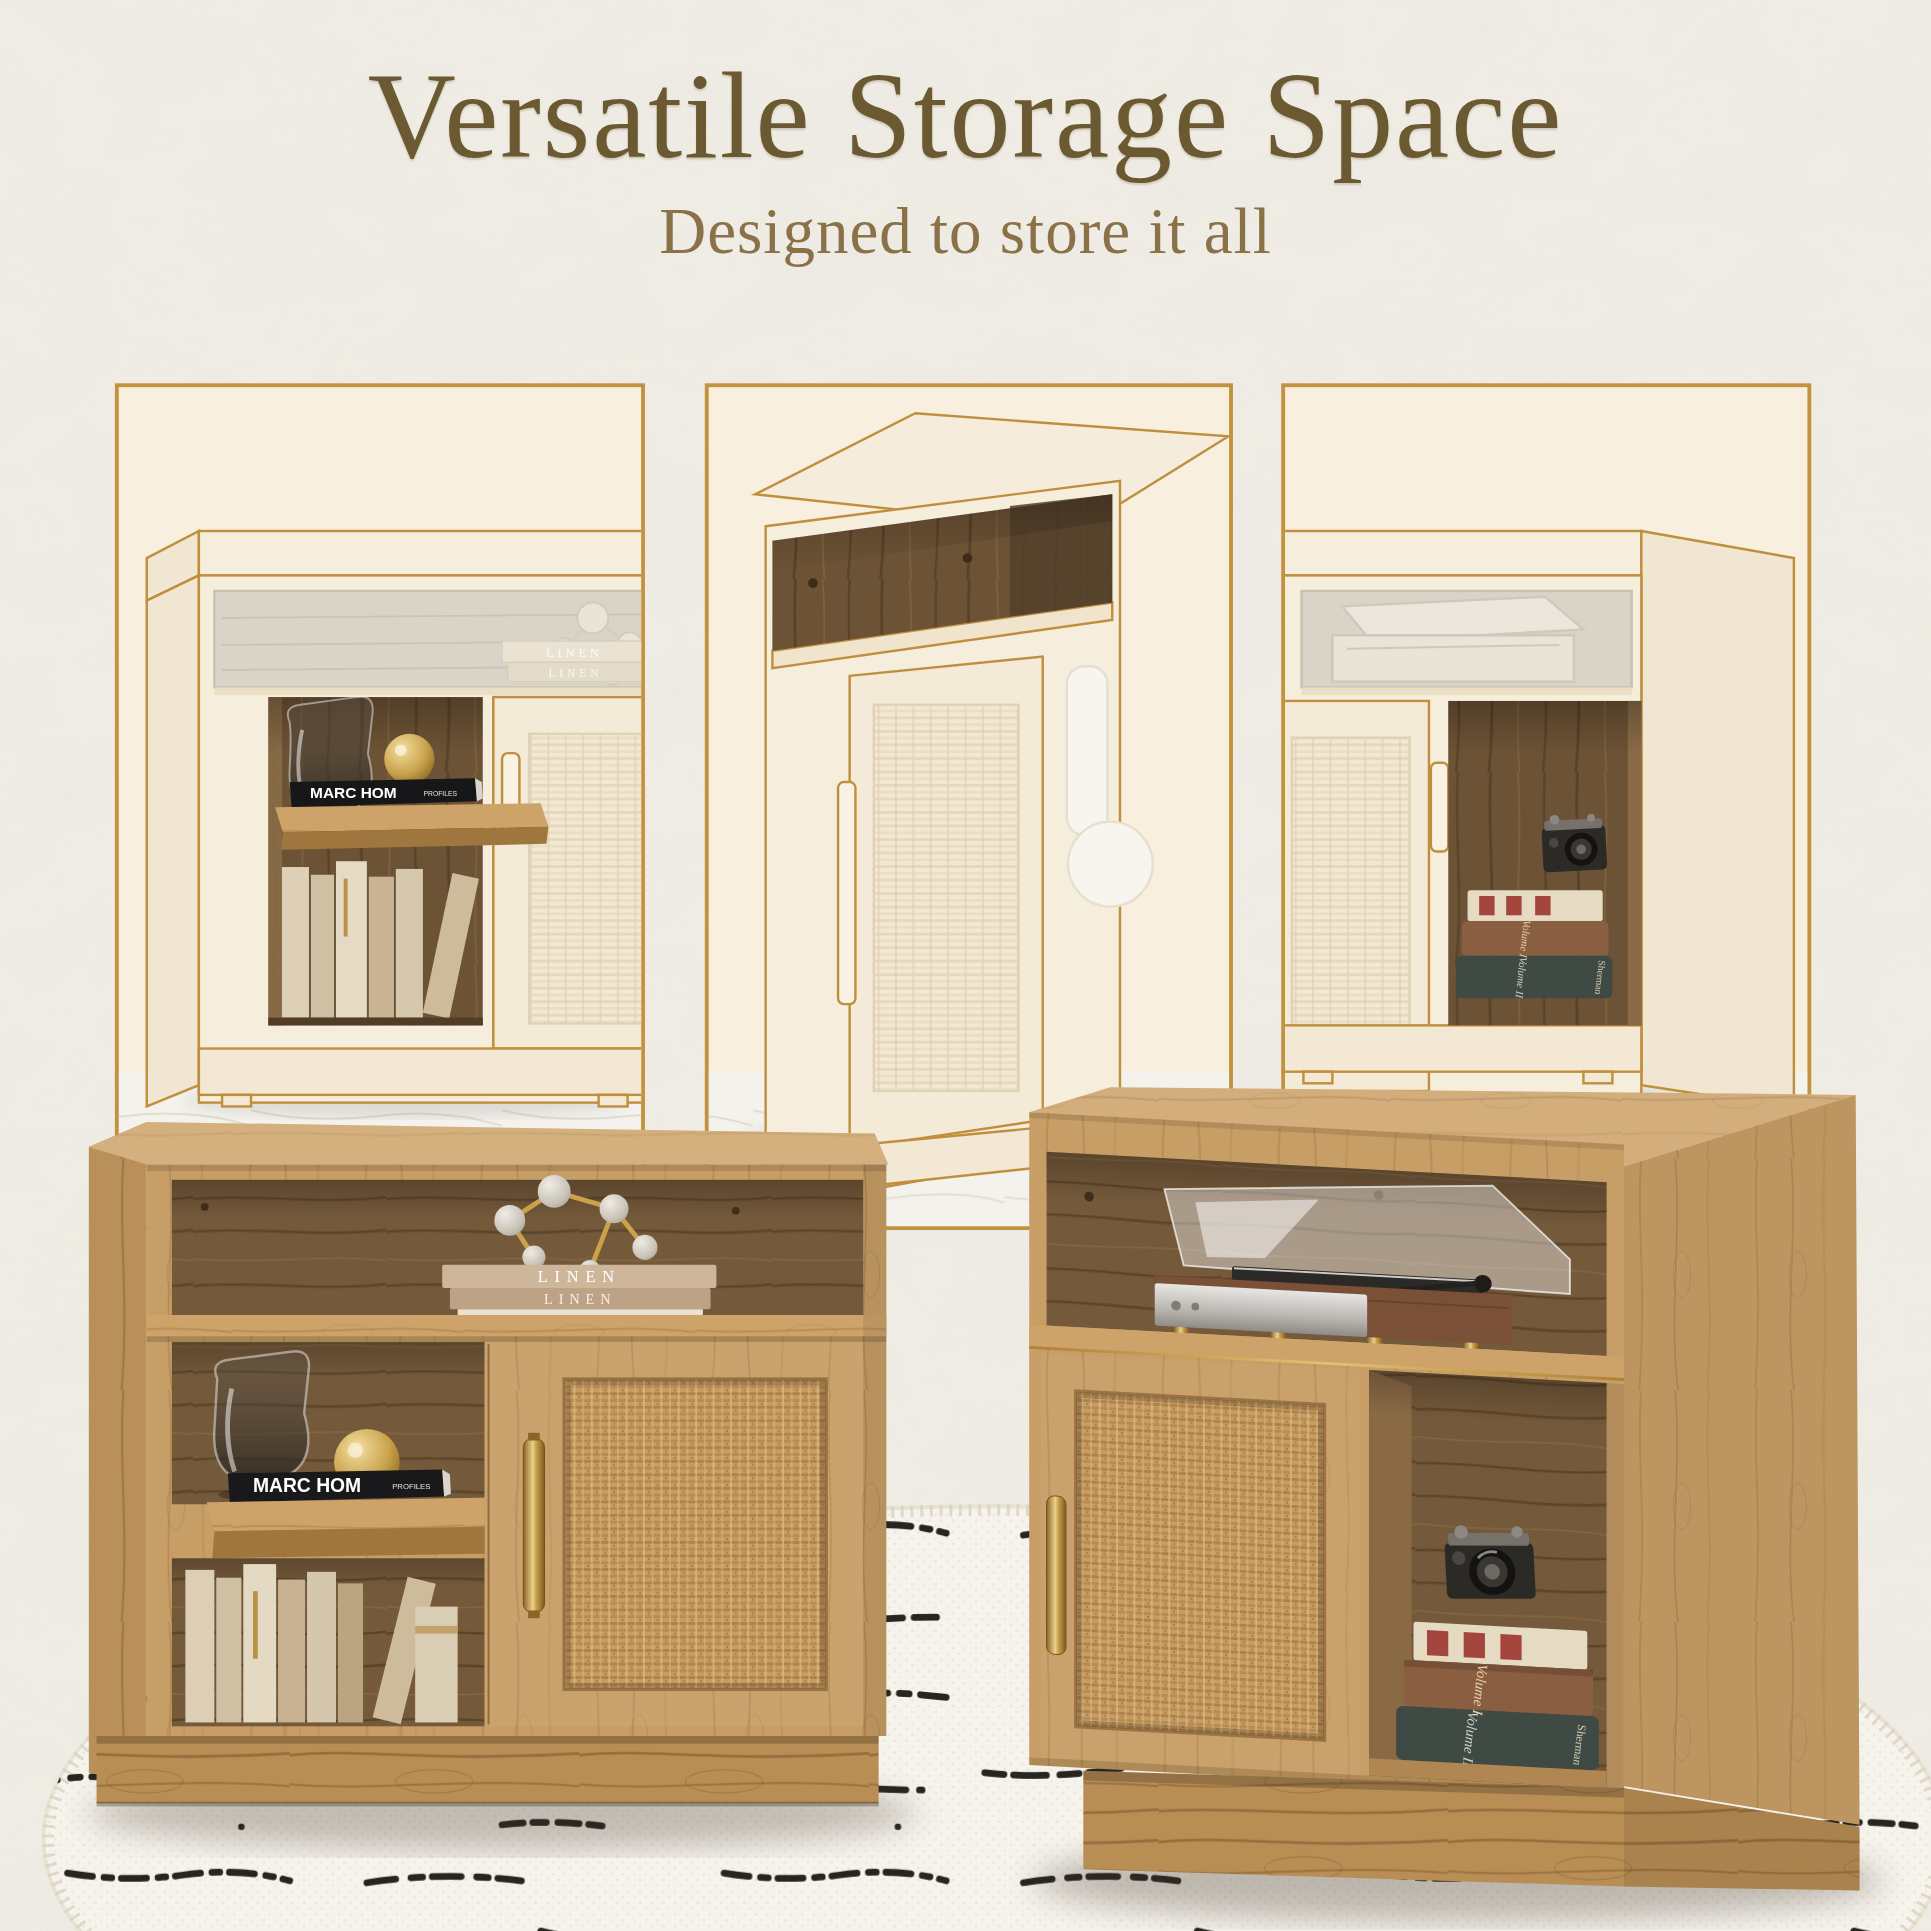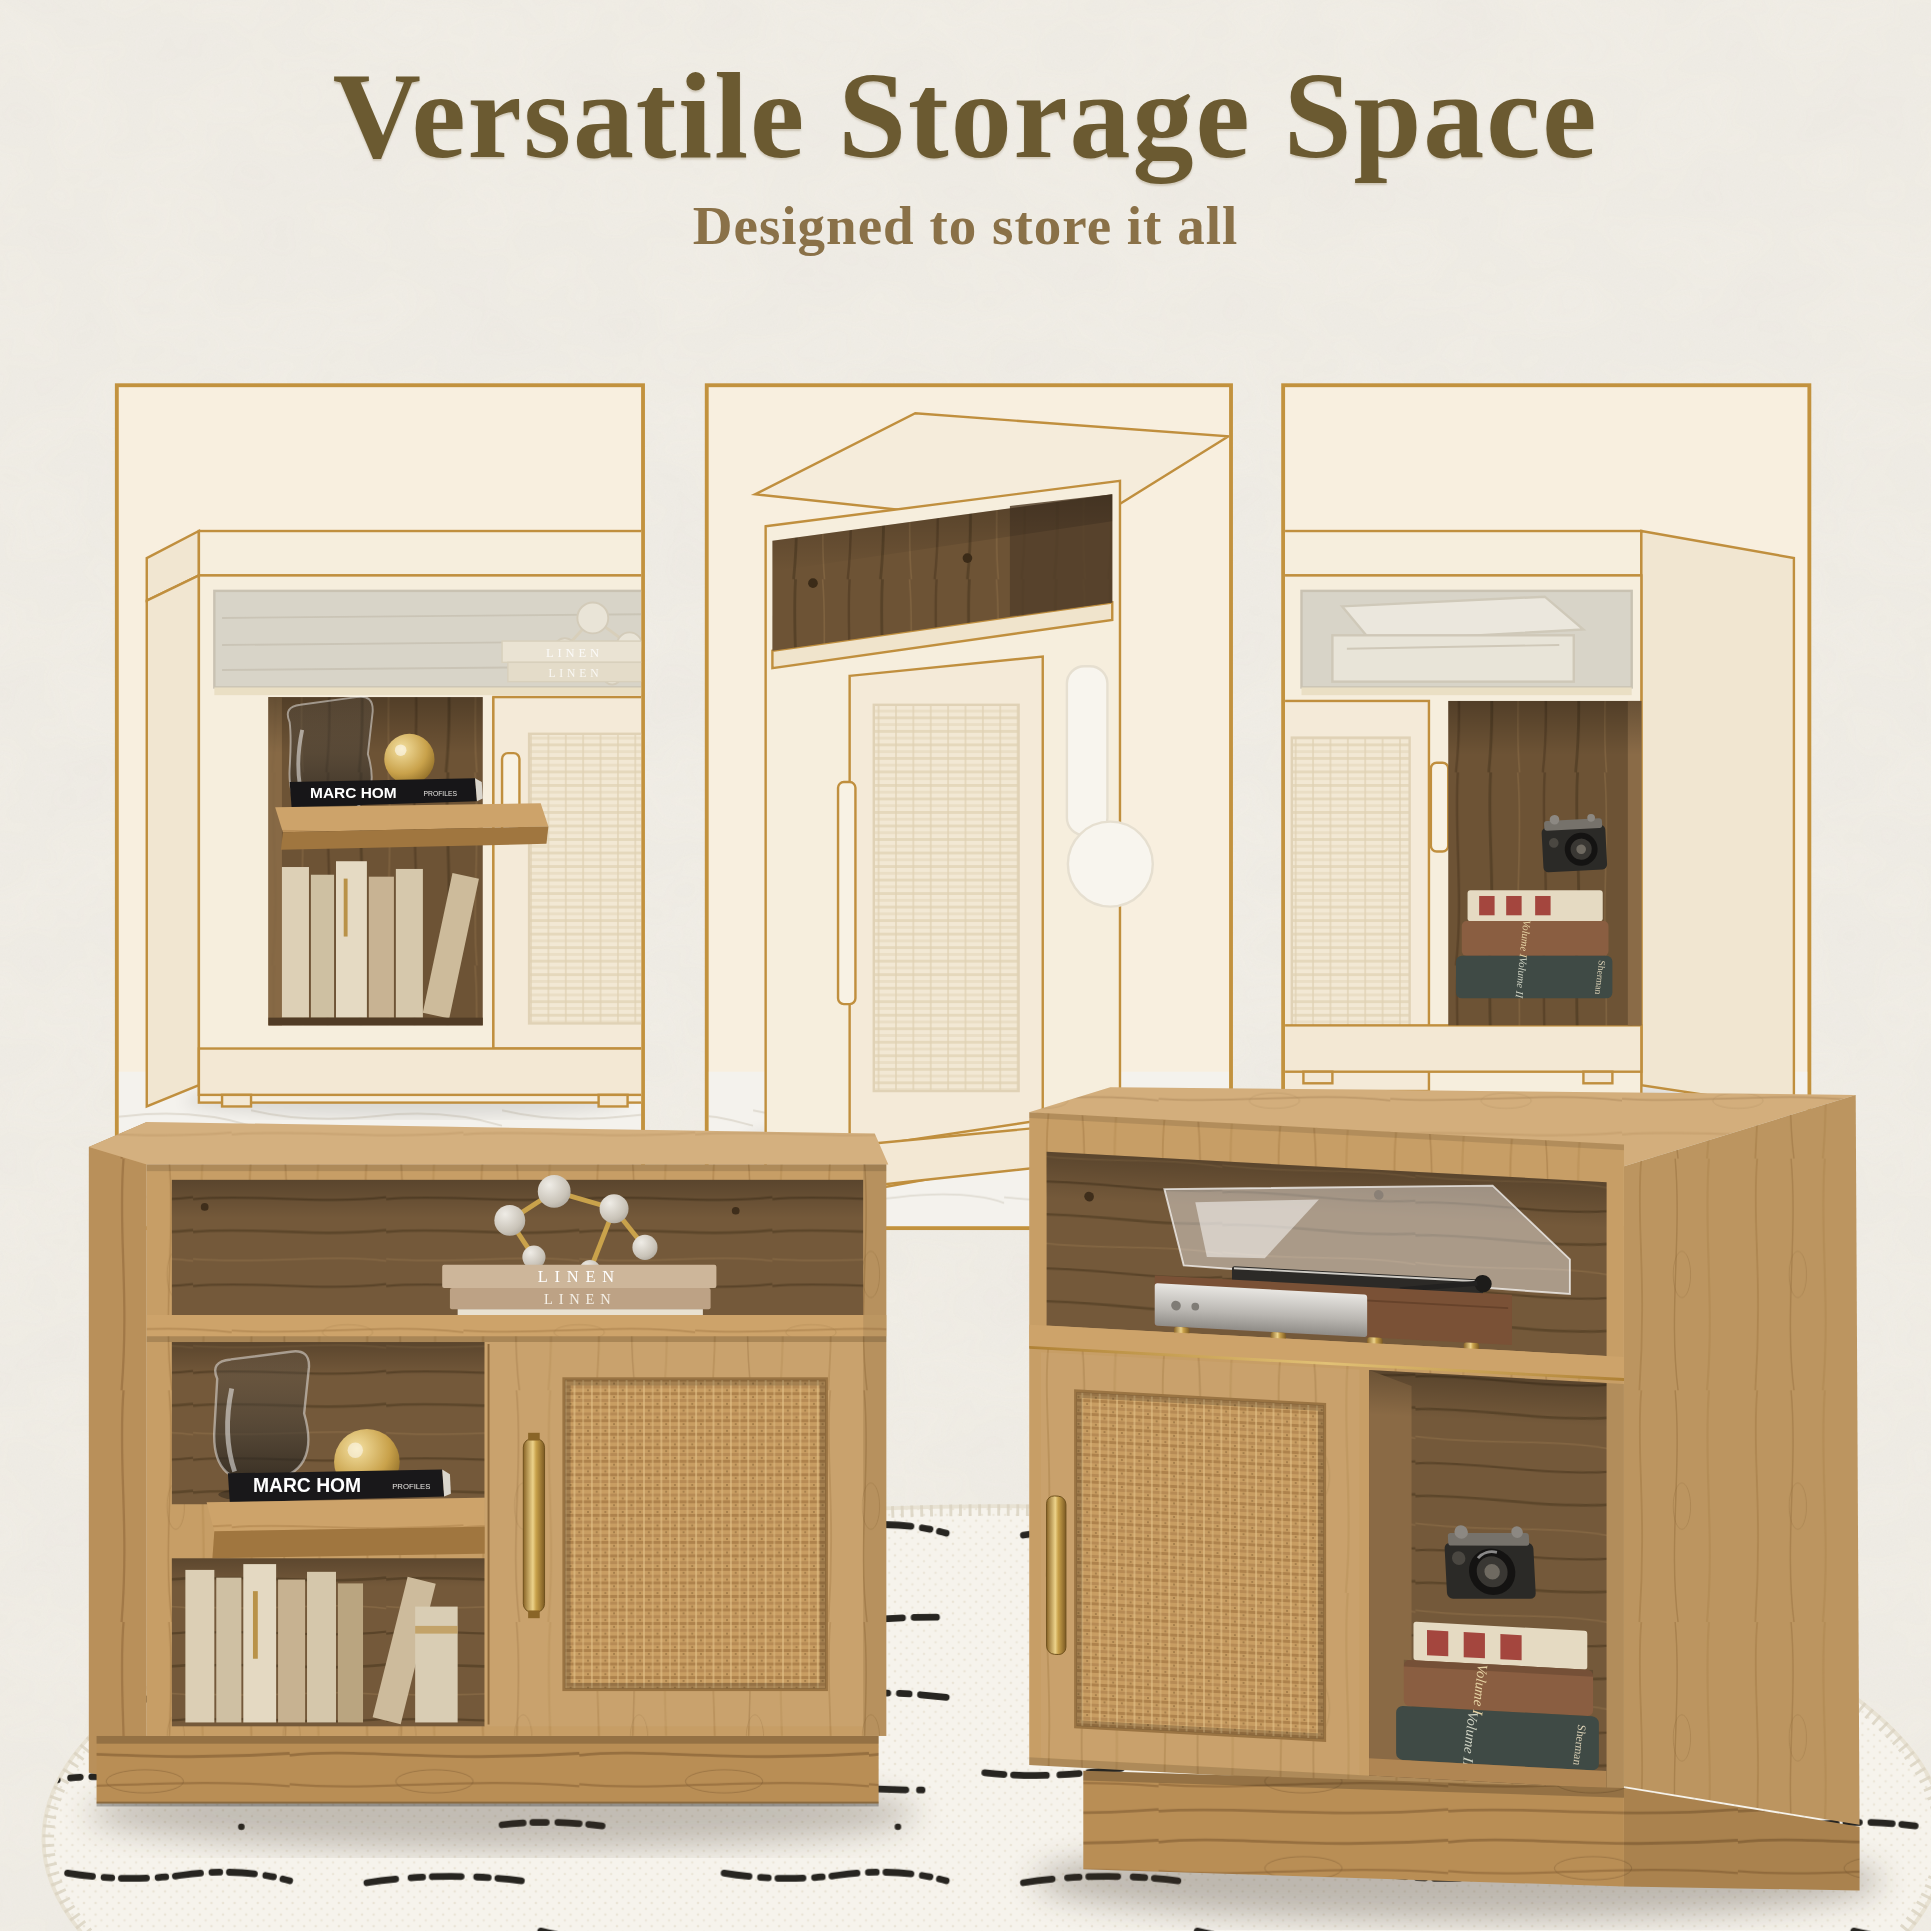--- a/index.html
+++ b/index.html
@@ -1,23 +1,23 @@
 <!DOCTYPE html>
 <html style="--page-bg: #f1eee7; --panel-bg: #f8efdf; --gold: #c2923e; --title: #6b5a31; --subtitle: #8a7148; --oak: #c79e66; --oak-dark: #a87c46; --walnut: #6d5335; --rattan: #c89d62; --brass: #c9a24b; --ghost-line: #c08f3e; --ghost-fill: #f6eedd; --rug: #f6f3ec; --rug-mark: #1c1a16;"><head>
 <meta charset="utf-8">
 <style>
   html,body{margin:0;padding:0;background:#e9e6df;}
   .stage{position:relative;width:1931px;height:1931px;overflow:hidden;
          font-family:"Liberation Serif",serif;background:var(--page-bg,#f1eee7);}
   .scene{position:absolute;inset:0;display:block;}
   header{position:absolute;top:0;left:0;right:0;text-align:center;z-index:3;pointer-events:none;}
-  h1.title{margin:52px 0 0;font-size:122px;line-height:1.05;font-weight:700;
+  h1.title{margin:52px 0 0;font-size:122px;line-height:1.05;font-weight:400;
            letter-spacing:1.9px;color:var(--title,#6b5a31);
            text-shadow:0 1.9px 1.9px rgba(120,100,60,.25);}
-  p.subtitle{margin:13.5px 0 0;font-size:55px;font-weight:700;letter-spacing:1px;
+  p.subtitle{margin:13.5px 0 0;font-size:65px;font-weight:400;letter-spacing:1px;
              color:var(--subtitle,#8a7148);}
   text{font-family:"Liberation Serif",serif;}
   .sans{font-family:"Liberation Sans",sans-serif;}
 </style>
 </head>
 <body>
 
 <div class="stage">
 
   <header>

